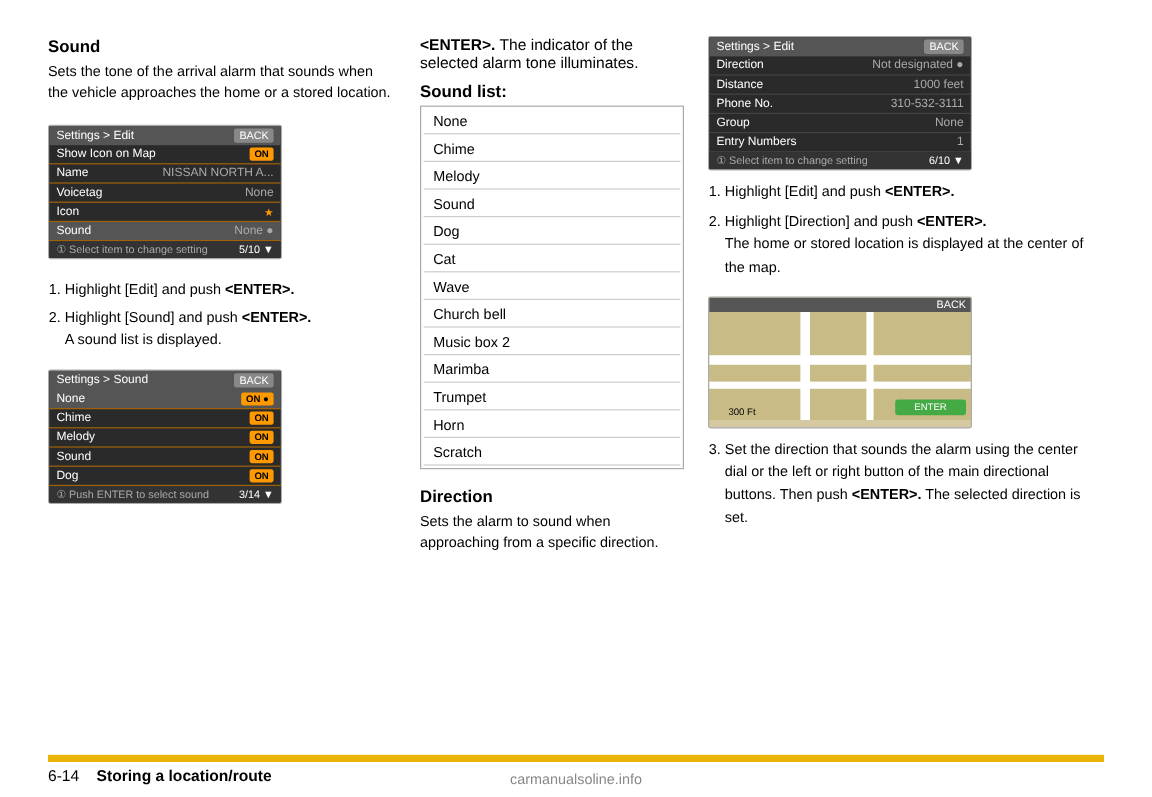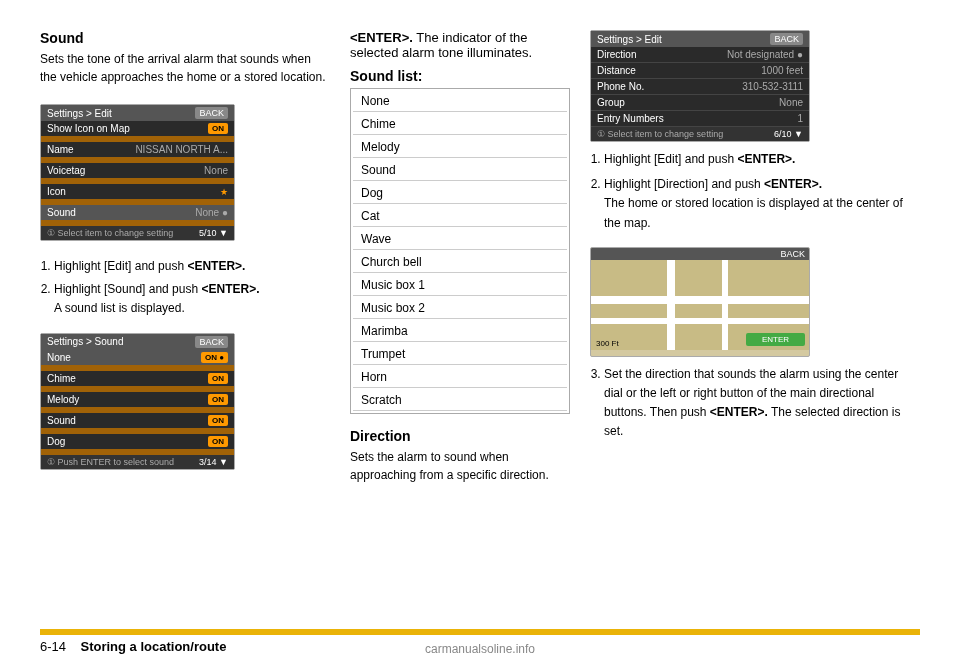--- a/index.html
+++ b/index.html
@@ -75,21 +75,21 @@
       font-size: 9px;
       padding: 1px 4px;
       border-radius: 2px;
     }
 
     .screen-row {
       display: flex;
       justify-content: space-between;
       align-items: center;
       padding: 2px 6px;
-      border-bottom: 6px solid #a16207;
+      border-bottom: 1px solid #a16207;
       color: #fff;
       font-size: 10px;
     }
 
     .screen-row .val {
       color: #aaa;
     }
 
     .screen-row .btn-on {
       background: #f90;
@@ -252,21 +252,21 @@
       bottom: 4px;
       background: #4a4;
       color: #fff;
       font-size: 8px;
       padding: 2px 16px;
       border-radius: 2px;
     }
 
     .map-dist-label {
       position: absolute;
-      left: 5px;
+      left: 16px;
       bottom: 2px;
       color: #000;
       font-size: 8px;
     }
 
     
     .page-footer {
       border-top: 6px solid #eab308;
       padding-top: 4px;
       display: flex;
@@ -413,23 +413,20 @@
             <tr>
                 <td>Cat</td>
               </tr>
             <tr>
                 <td>Wave</td>
               </tr>
             <tr>
                 <td>Church bell</td>
               </tr>
             <tr>
-                <td>Music box 1</td>
-              </tr>
-            <tr>
                 <td>Music box 2</td>
               </tr>
             <tr>
                 <td>Marimba</td>
               </tr>
             <tr>
                 <td>Trumpet</td>
               </tr>
             <tr>
                 <td>Horn</td>

